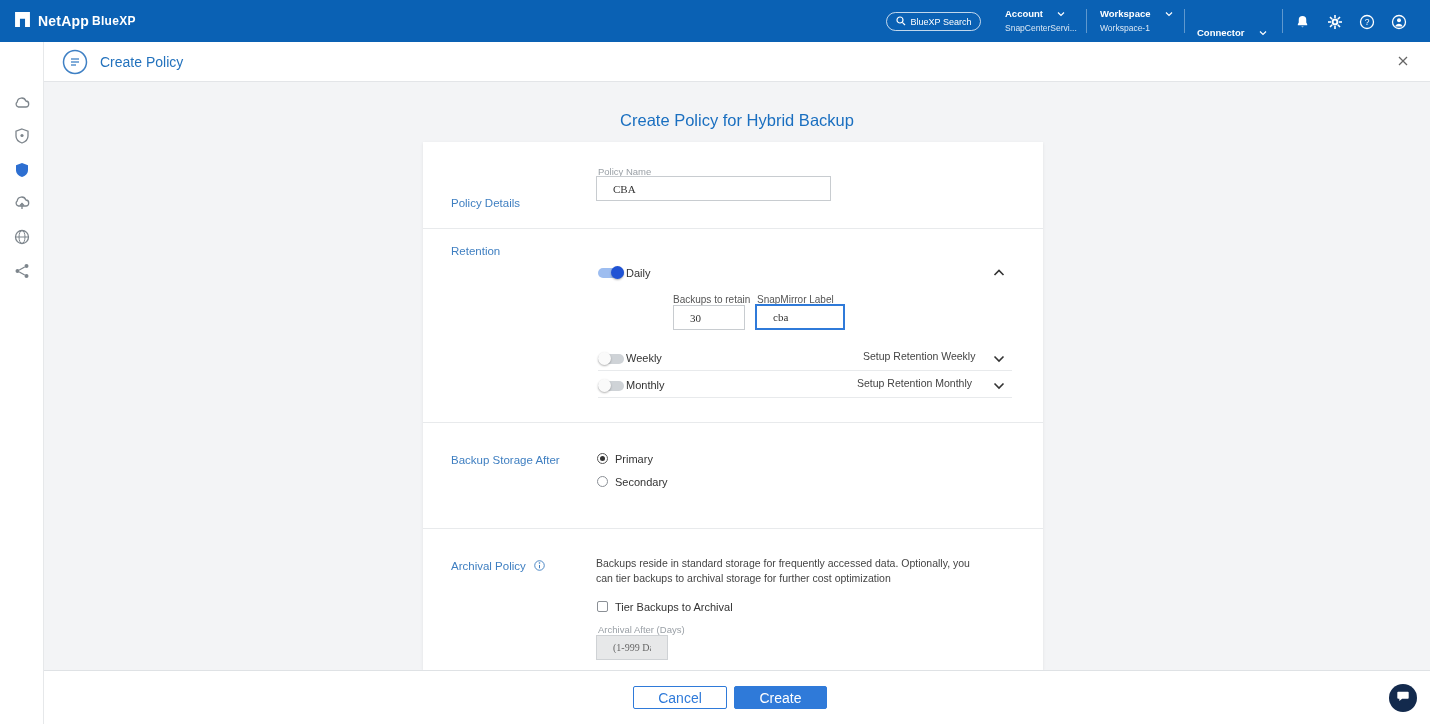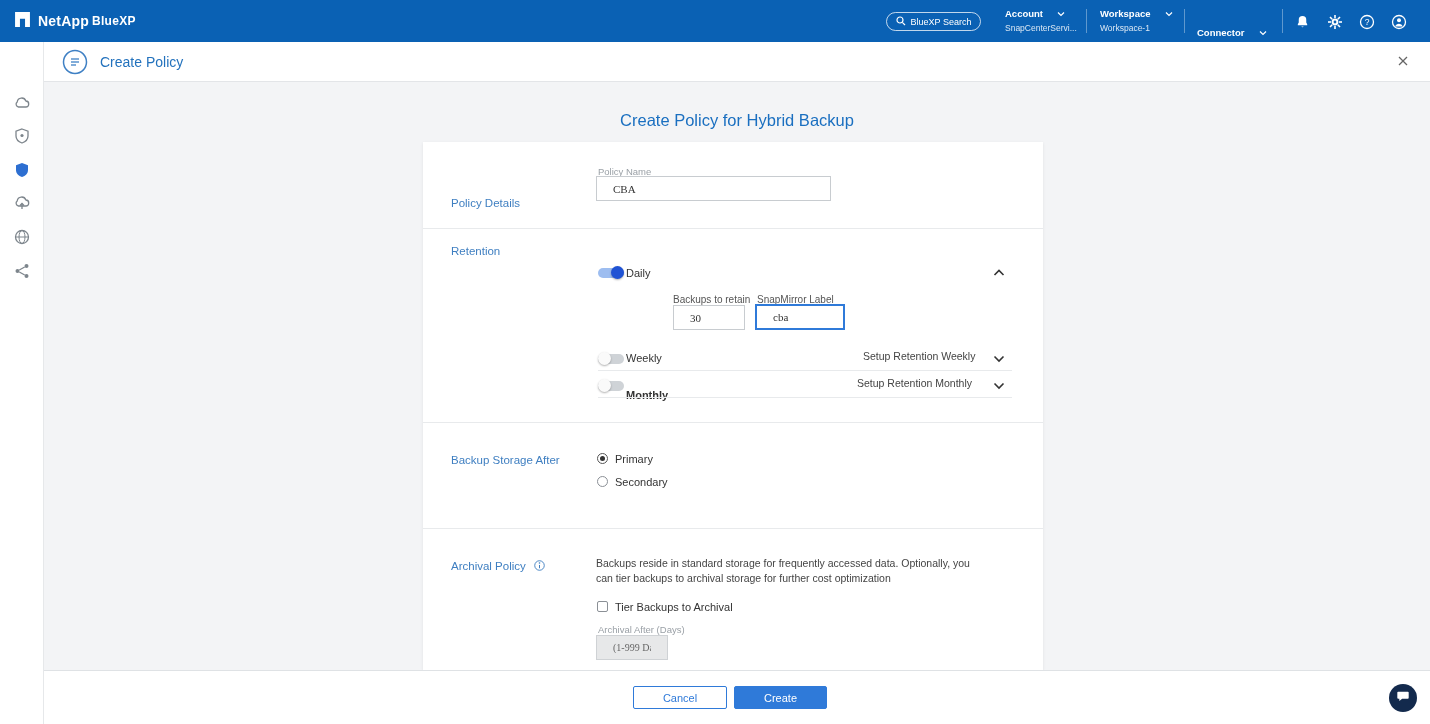--- a/index.html
+++ b/index.html
@@ -55,21 +55,21 @@
 
   .radio { position:absolute; width:11px; height:11px; border:1px solid #8b9096; border-radius:50%; background:#fff; cursor:pointer; }
   .radio.sel { border:1px solid #555; }
   .radio.sel::after { content:""; position:absolute; left:2px; top:2px; width:5px; height:5px; border-radius:50%; background:#333; }
   .checkbox { position:absolute; width:11px; height:11px; border:1px solid #8b9096; border-radius:2px; background:#fff; cursor:pointer; }
 
   .desc-text { position:absolute; font-size:10.5px; color:#444; line-height:15px; }
 
   
   .footer { position:absolute; left:44px; top:670px; width:1386px; height:54px; background:#fff; border-top:1px solid #dfe2e5; z-index:40; }
-  .btn { position:absolute; top:15px; height:23px; border-radius:2px; font-size:11px; font-family:"Liberation Sans",sans-serif; cursor:pointer; display:flex; align-items:center; justify-content:center; }
+  .btn { position:absolute; top:15px; height:23px; border-radius:2px; font-size:14px; font-family:"Liberation Sans",sans-serif; cursor:pointer; display:flex; align-items:center; justify-content:center; }
   .btn-cancel { left:589px; width:94px; background:#fff; border:1px solid #2f7ad9; color:#2f7ad9; }
   .btn-create { left:690px; width:93px; background:#2f7ad9; border:1px solid #2f7ad9; color:#fff; }
   .chat-fab { position:absolute; left:1389px; top:684px; width:28px; height:28px; border-radius:50%; background:#132a4d; display:flex; align-items:center; justify-content:center; cursor:pointer; z-index:50; }
 </style>
 </head>
 <body>
 
 <div id="app">
 
   <div class="topbar">
@@ -261,21 +261,21 @@
         <svg width="12" height="8" viewBox="0 0 12 8">
             <polyline points="1.5,1.5 6,6 10.5,1.5" fill="none" stroke="#333" stroke-width="1.6"></polyline>
           </svg>
       </div>
       <div class="ret-row-line" style="top:228px;"></div>
 
       <div class="toggle off" style="left:175px; top:237px;">
         <span class="track"></span>
         <span class="knob"></span>
       </div>
-      <div class="row-label" style="left:203px; top:247px;font-weight:bold;">Monthly</div>
+      <div class="row-label" style="left:203px; top:237px;">Monthly</div>
       <div class="setup-label" style="left:434px; top:235px;">Setup Retention Monthly</div>
       <div class="chev" style="left:570px; top:234px;">
         <svg width="12" height="8" viewBox="0 0 12 8">
             <polyline points="1.5,1.5 6,6 10.5,1.5" fill="none" stroke="#333" stroke-width="1.6"></polyline>
           </svg>
       </div>
       <div class="ret-row-line" style="top:255px;"></div>
 
       <div class="divider" style="top:280px;"></div>
 

